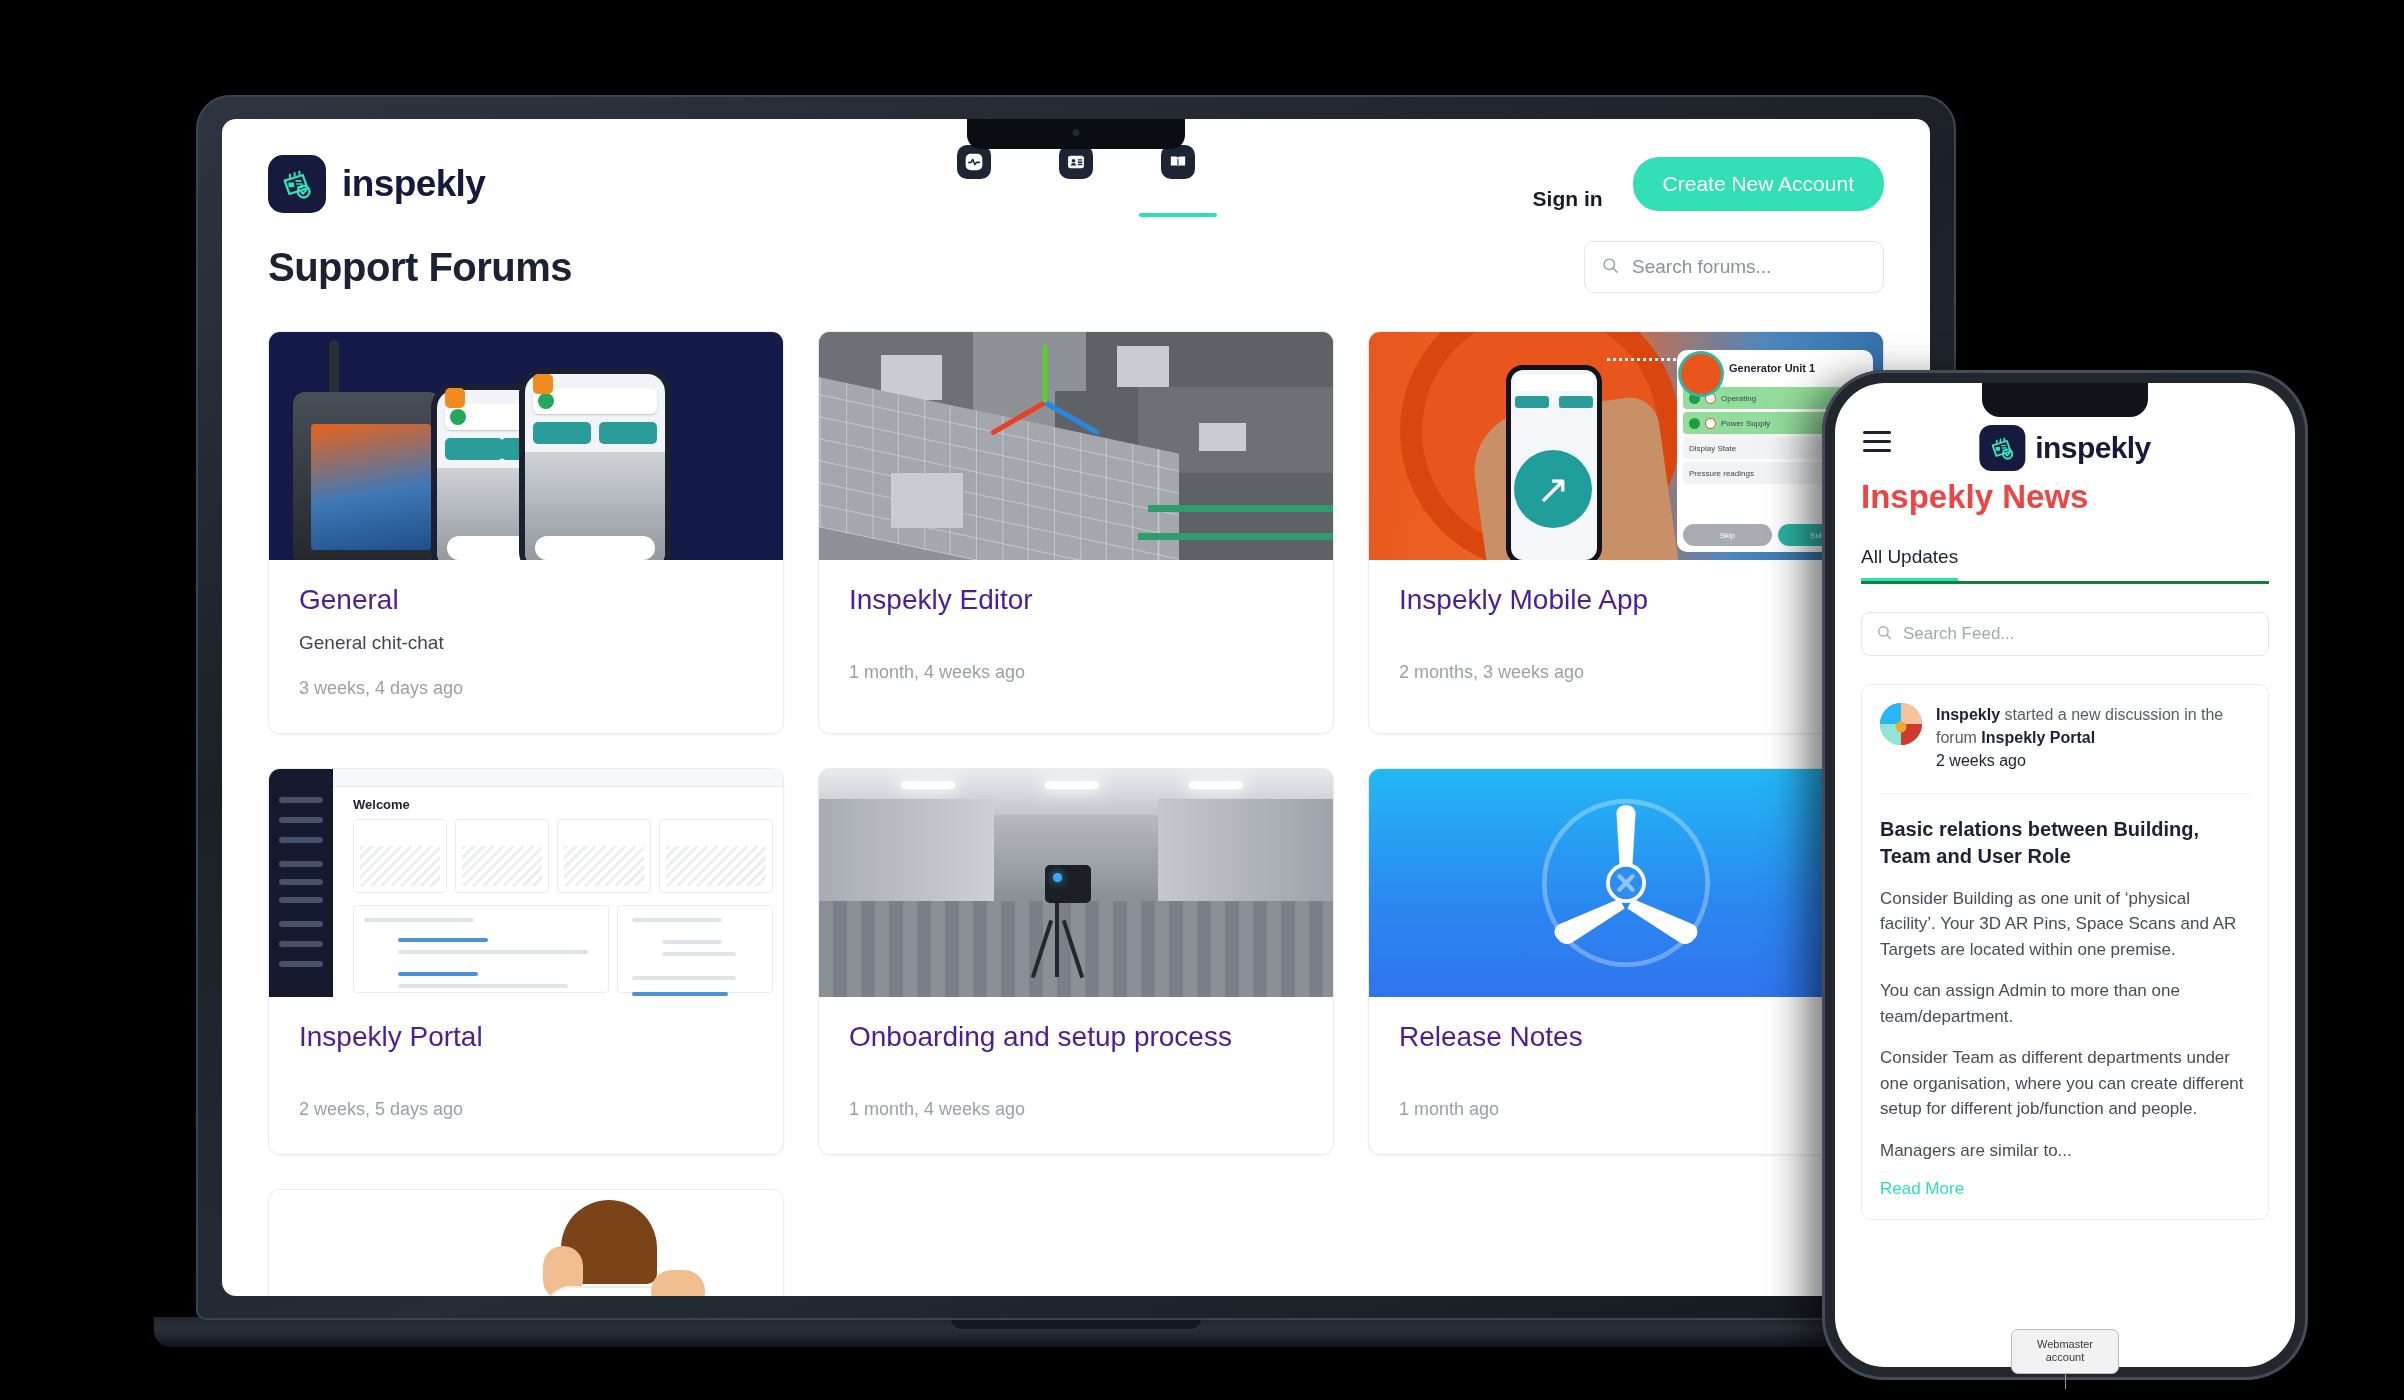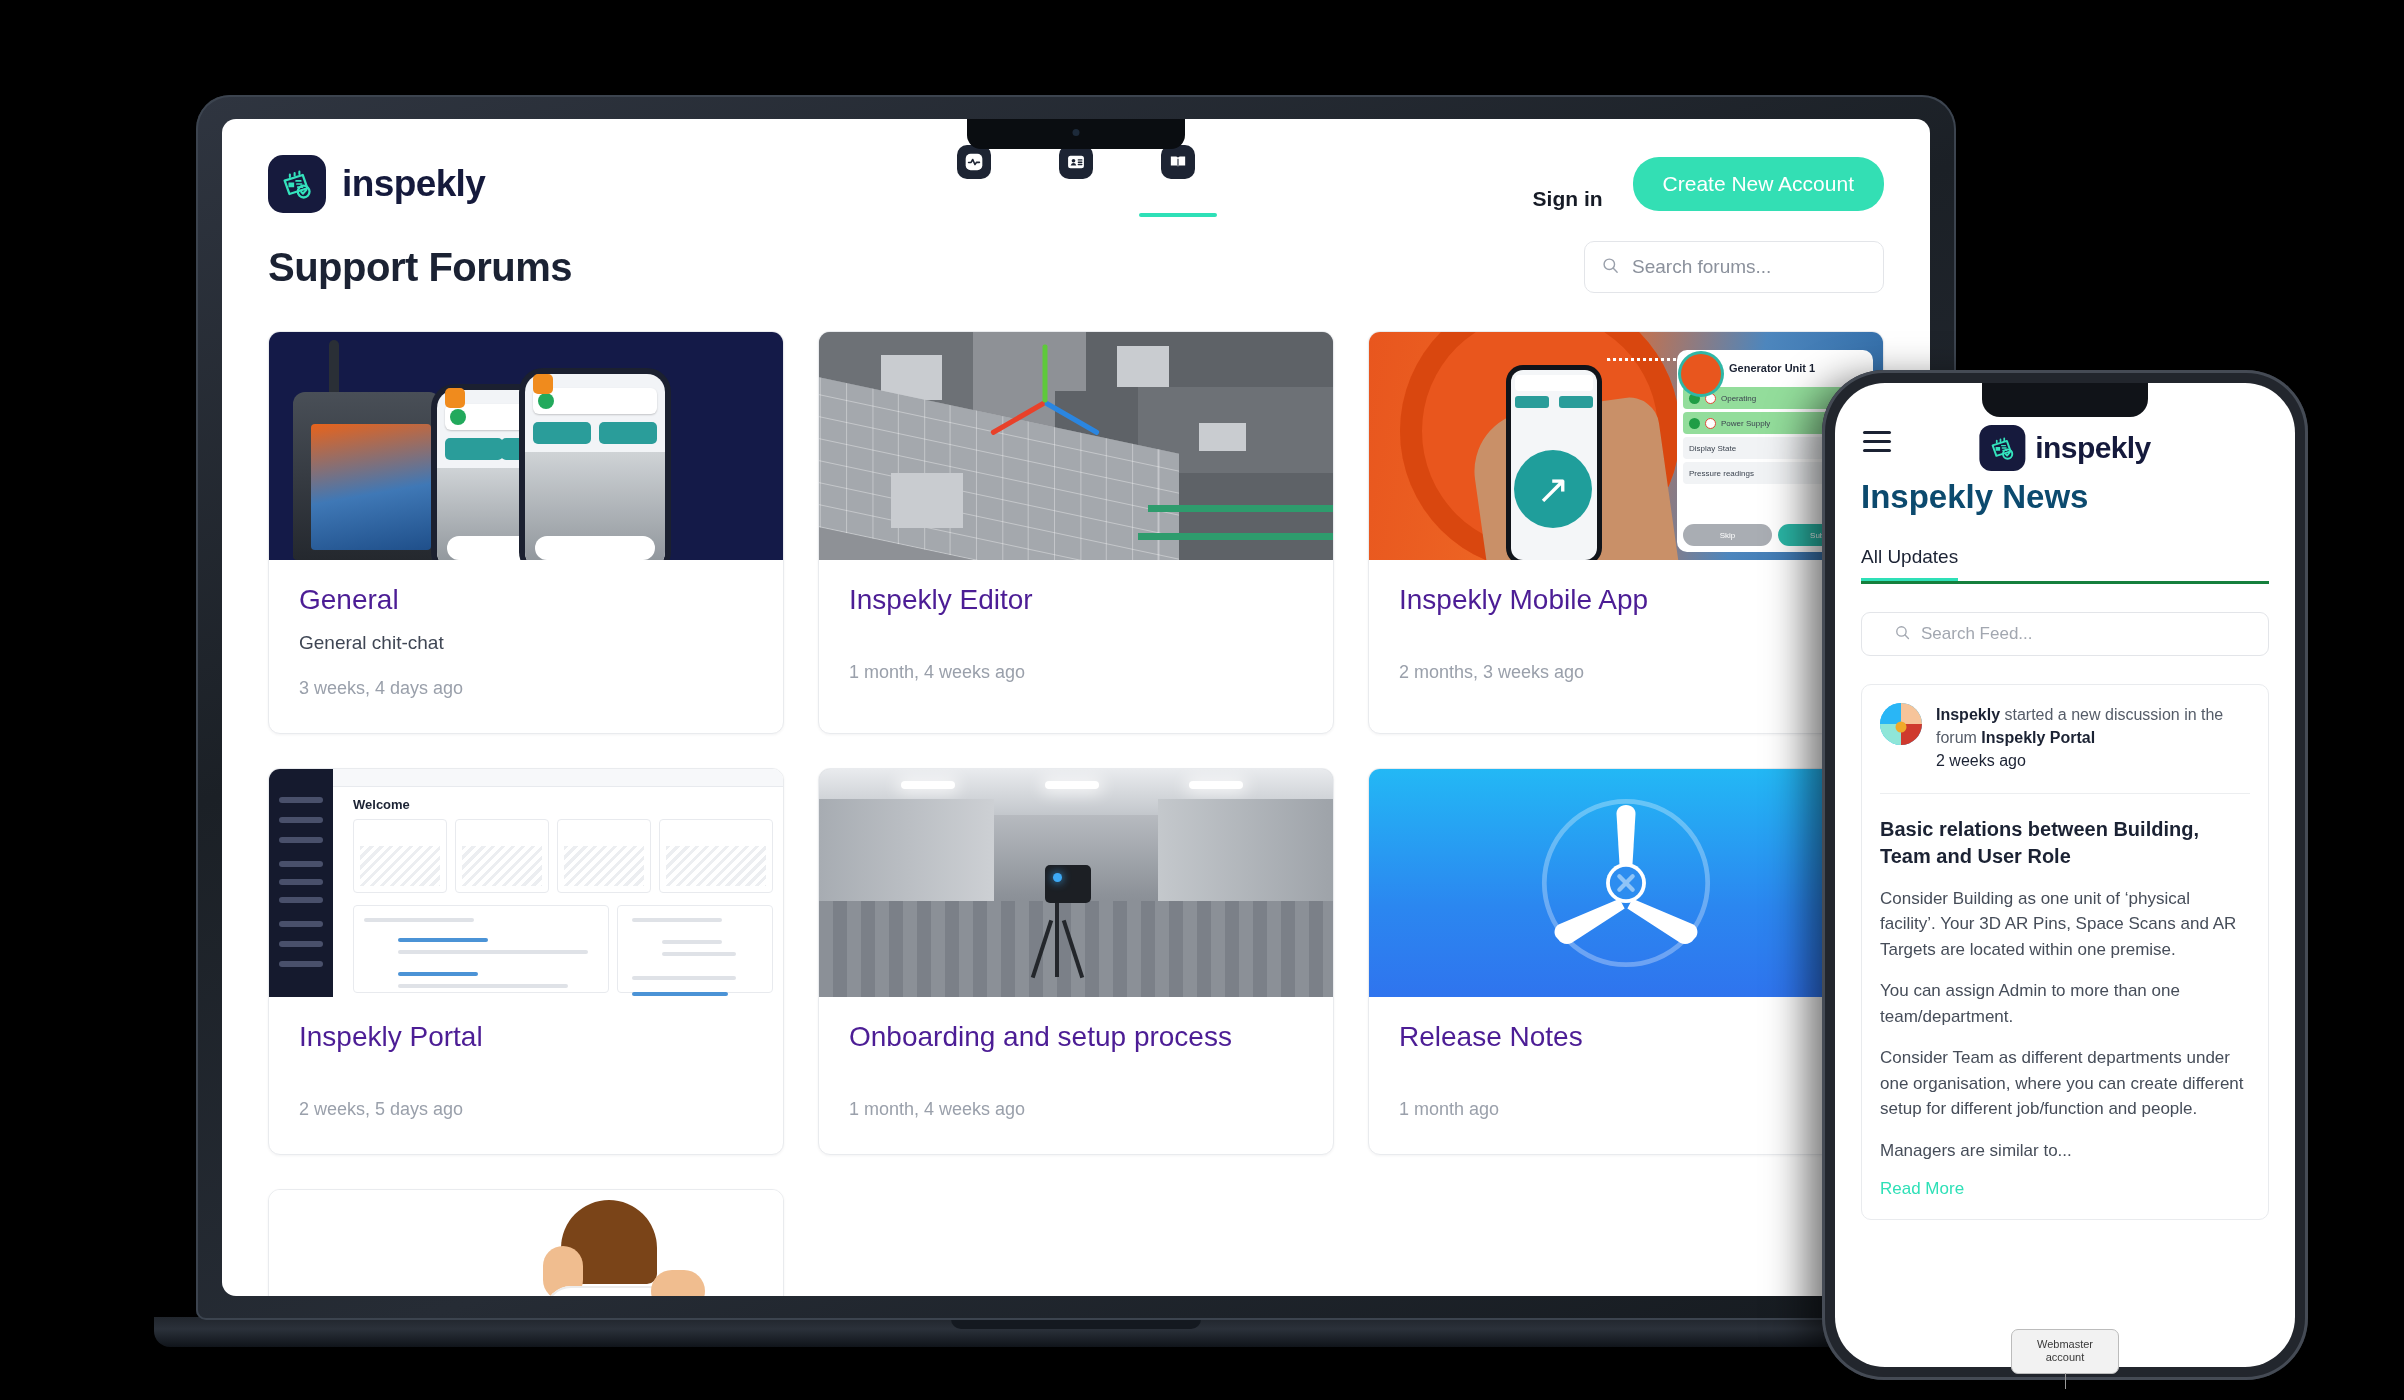--- a/index.html
+++ b/index.html
@@ -249,26 +249,26 @@
   }
   .phone-header { display:flex; align-items:center; padding:48px 28px 0 28px; position:relative; }
   .hamburger { width:28px; display:flex; flex-direction:column; gap:6px; cursor:pointer; }
   .hamburger span { display:block; height:3px; background:#1b2233; border-radius:2px; }
   .phone-brand { position:absolute; left:50%; transform:translateX(-50%); top:42px;
       display:flex; align-items:center; gap:10px; }
   .phone-brand .brand-mark { width:46px; height:46px; border-radius:12px; }
   .phone-brand .brand-name { font-size:30px; }
 
   .phone-body { padding: 26px 26px 0 26px; }
-  .phone-title { font-size:33px; font-weight:700; color:#0c4a6e; margin-bottom:30px; }
+  .phone-title { font-size:33px; font-weight:700; color:#ef4444; margin-bottom:30px; }
   .phone-tabs { border-bottom:3px solid #15803d; margin-bottom:28px; }
   .phone-tab { display:inline-block; font-size:19px; font-weight:500; color:#1b2233;
       padding-bottom:10px; border-bottom:3px solid #2ee0b7; cursor:pointer; }
   .feed-search { height:44px; border:1px solid #e3e5e9; border-radius:9px; display:flex;
-      align-items:center; gap:10px; padding:0 32px; margin-bottom:28px; }
+      align-items:center; gap:10px; padding:0 14px; margin-bottom:28px; }
   .feed-search input { border:none; outline:none; font-size:17px; color:#6e7582; width:100%;
       background:transparent; font-family:"Liberation Sans", sans-serif; }
   .feed-search input::placeholder { color:#a2a7b0; }
 
   .feed-card { border:1px solid #e9ebee; border-radius:10px; padding:18px 18px 0 18px; }
   .feed-head { display:flex; gap:14px; padding-bottom:20px; }
   .feed-avatar { width:42px; height:42px; border-radius:50%; flex:none; overflow:hidden;
       position:relative; background:#29b6f6; }
   .feed-avatar .q { position:absolute; width:50%; height:50%; }
   .feed-avatar .q1 { left:0; top:0; background:#29b6f6; }

